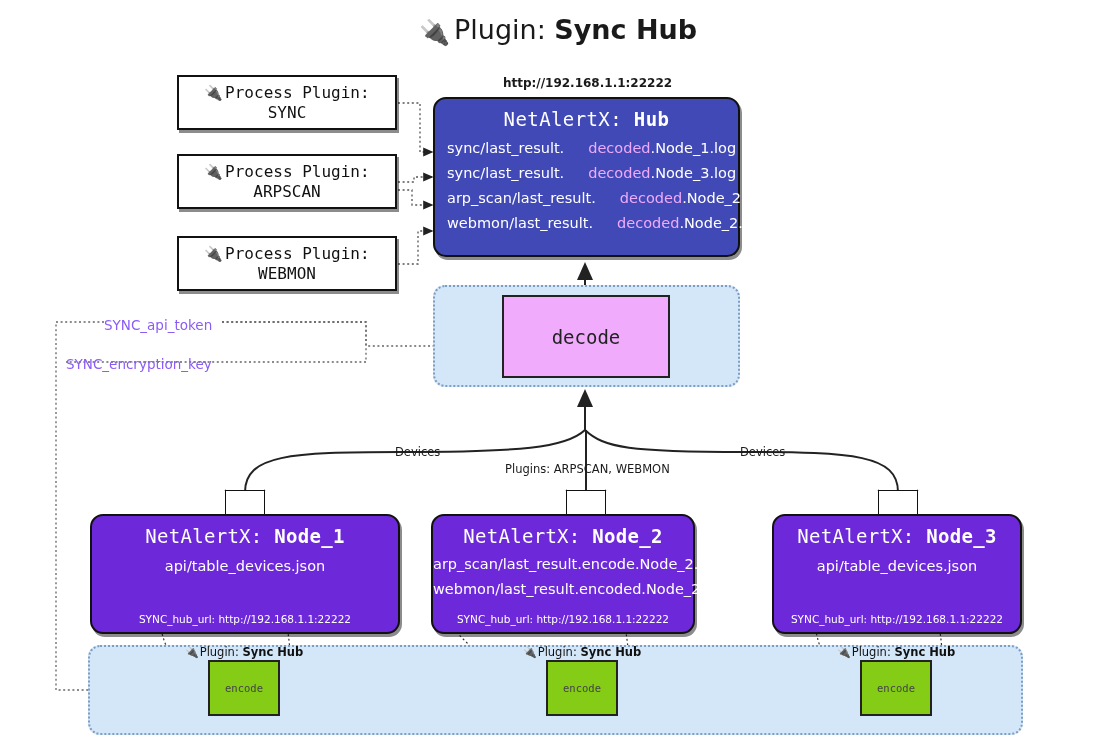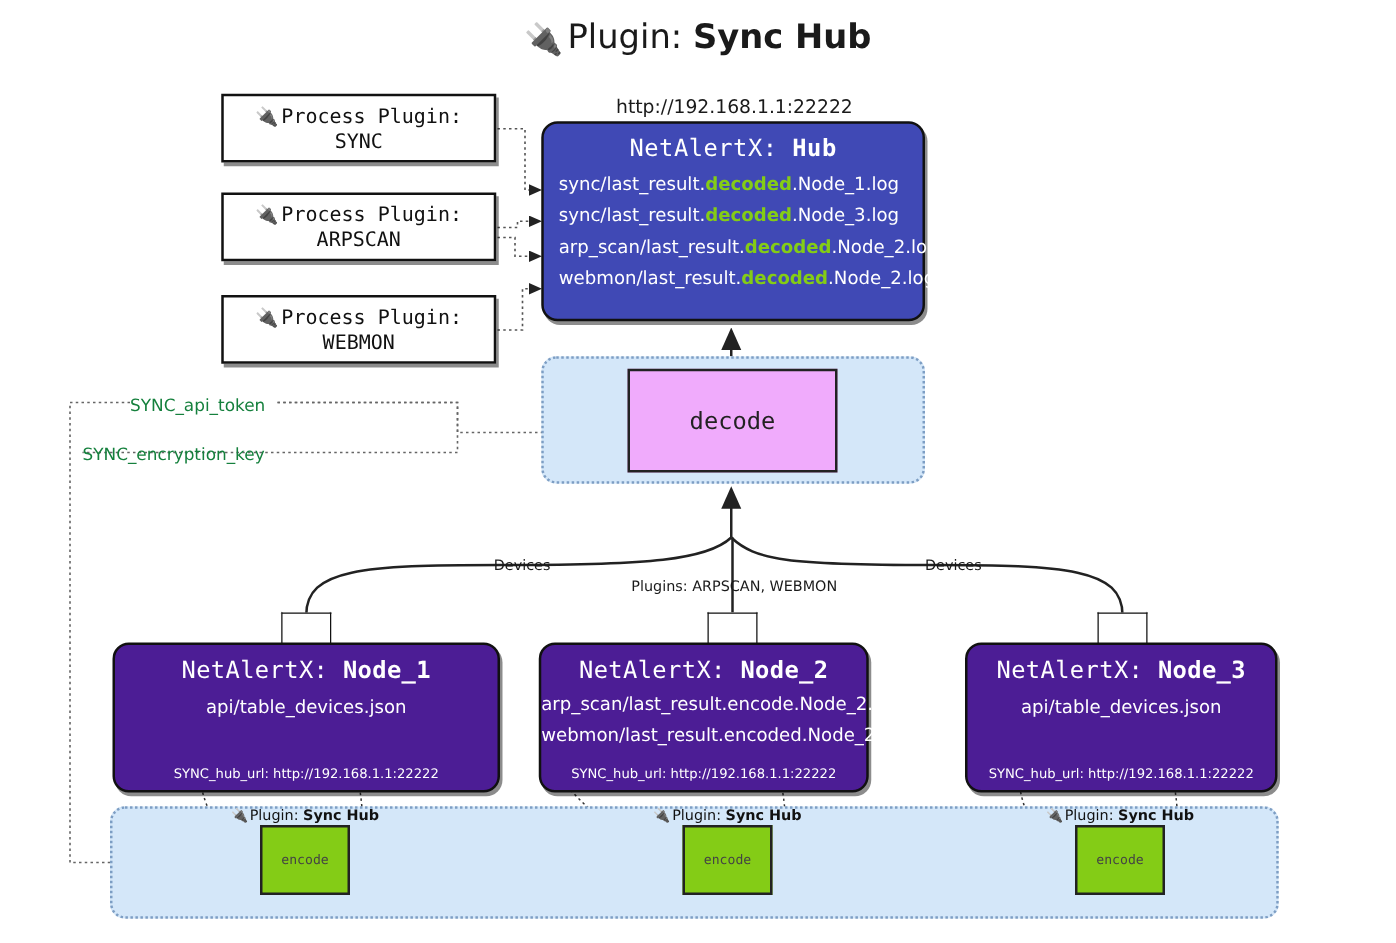--- a/index.html
+++ b/index.html
@@ -15,37 +15,37 @@
   #title{
     left:0;top:14px;width:1117px;text-align:center;
     font-size:27px;color:#1a1a1a;white-space:nowrap;
   }
   #title .plug{font-size:25px;margin-right:3px;vertical-align:-2px;display:inline-block;}
   #title .bold{font-weight:bold;}
 
   
   #hub-url{
     left:435px;top:76px;width:305px;text-align:center;
-    font-size:15px;color:#1a1a1a;
+    font-size:12px;color:#1a1a1a;font-weight:bold;
   }
   #hub{
     left:433px;top:97px;width:307px;height:160px;
     background:#4049b5;border:2px solid #111;border-radius:13px;
     box-shadow:2px 3px 0 rgba(0,0,0,.45);
     color:#fff;padding-top:9px;
   }
   #hub .hub-title{
     text-align:center;font-family:"DejaVu Sans Mono",monospace;
     font-size:19px;letter-spacing:.4px;margin-bottom:6px;
   }
   #hub .hub-title b{font-weight:bold;}
   #hub .hrow{
     font-size:14.5px;line-height:25px;padding-left:12px;white-space:nowrap;
   }
-  #hub .hrow b{font-weight:bold;color:#84cc16;}
+  #hub .hrow b{font-weight:normal;color:#f0abfc;margin-left:24px;}
 
   
   .pbox{
     width:220px;height:55px;background:#fff;border:2px solid #111;
     box-shadow:2px 3px 0 rgba(0,0,0,.45);
     font-family:"DejaVu Sans Mono",monospace;font-size:16px;color:#111;
     display:flex;flex-direction:column;align-items:center;justify-content:center;
   }
   .pbox .l1{display:flex;align-items:center;gap:2px;}
   .pbox .l1 .plug{font-size:15px;}
@@ -57,33 +57,33 @@
     background:#d4e7f9;border:2px dotted #7d9ec4;border-radius:12px;
   }
   #decode{
     left:502px;top:295px;width:168px;height:83px;background:#f0abfc;
     border:2px solid #222;
     display:flex;align-items:center;justify-content:center;
     font-family:"DejaVu Sans Mono",monospace;font-size:19px;color:#222;
   }
 
   
-  .keylbl{font-size:13.5px;color:#15803d;white-space:nowrap;}
+  .keylbl{font-size:13.5px;color:#8b5cf6;white-space:nowrap;}
   #lbl-token{left:104px;top:317px;}
   #lbl-enckey{left:66px;top:356px;}
 
   
   .edgelbl{font-size:11.5px;color:#1a1a1a;white-space:nowrap;text-align:center;}
   #lbl-dev-l{left:395px;top:445px;}
   #lbl-dev-r{left:740px;top:445px;}
   #lbl-plugins{left:505px;top:462px;}
 
   
   .nbox{
-    height:120px;background:#4c1d95;border:2px solid #111;border-radius:13px;
+    height:120px;background:#6d28d9;border:2px solid #111;border-radius:13px;
     box-shadow:2px 3px 0 rgba(0,0,0,.45);color:#fff;
   }
   .nbox .ntitle{
     text-align:center;font-family:"DejaVu Sans Mono",monospace;
     font-size:19px;margin-top:9px;letter-spacing:.3px;
   }
   .nbox .ntitle b{font-weight:bold;}
   .nbox .nline{text-align:center;font-size:14.5px;margin-top:11px;white-space:nowrap;}
   .nbox .nurl{
     position:absolute;left:0;bottom:7px;width:100%;text-align:center;

